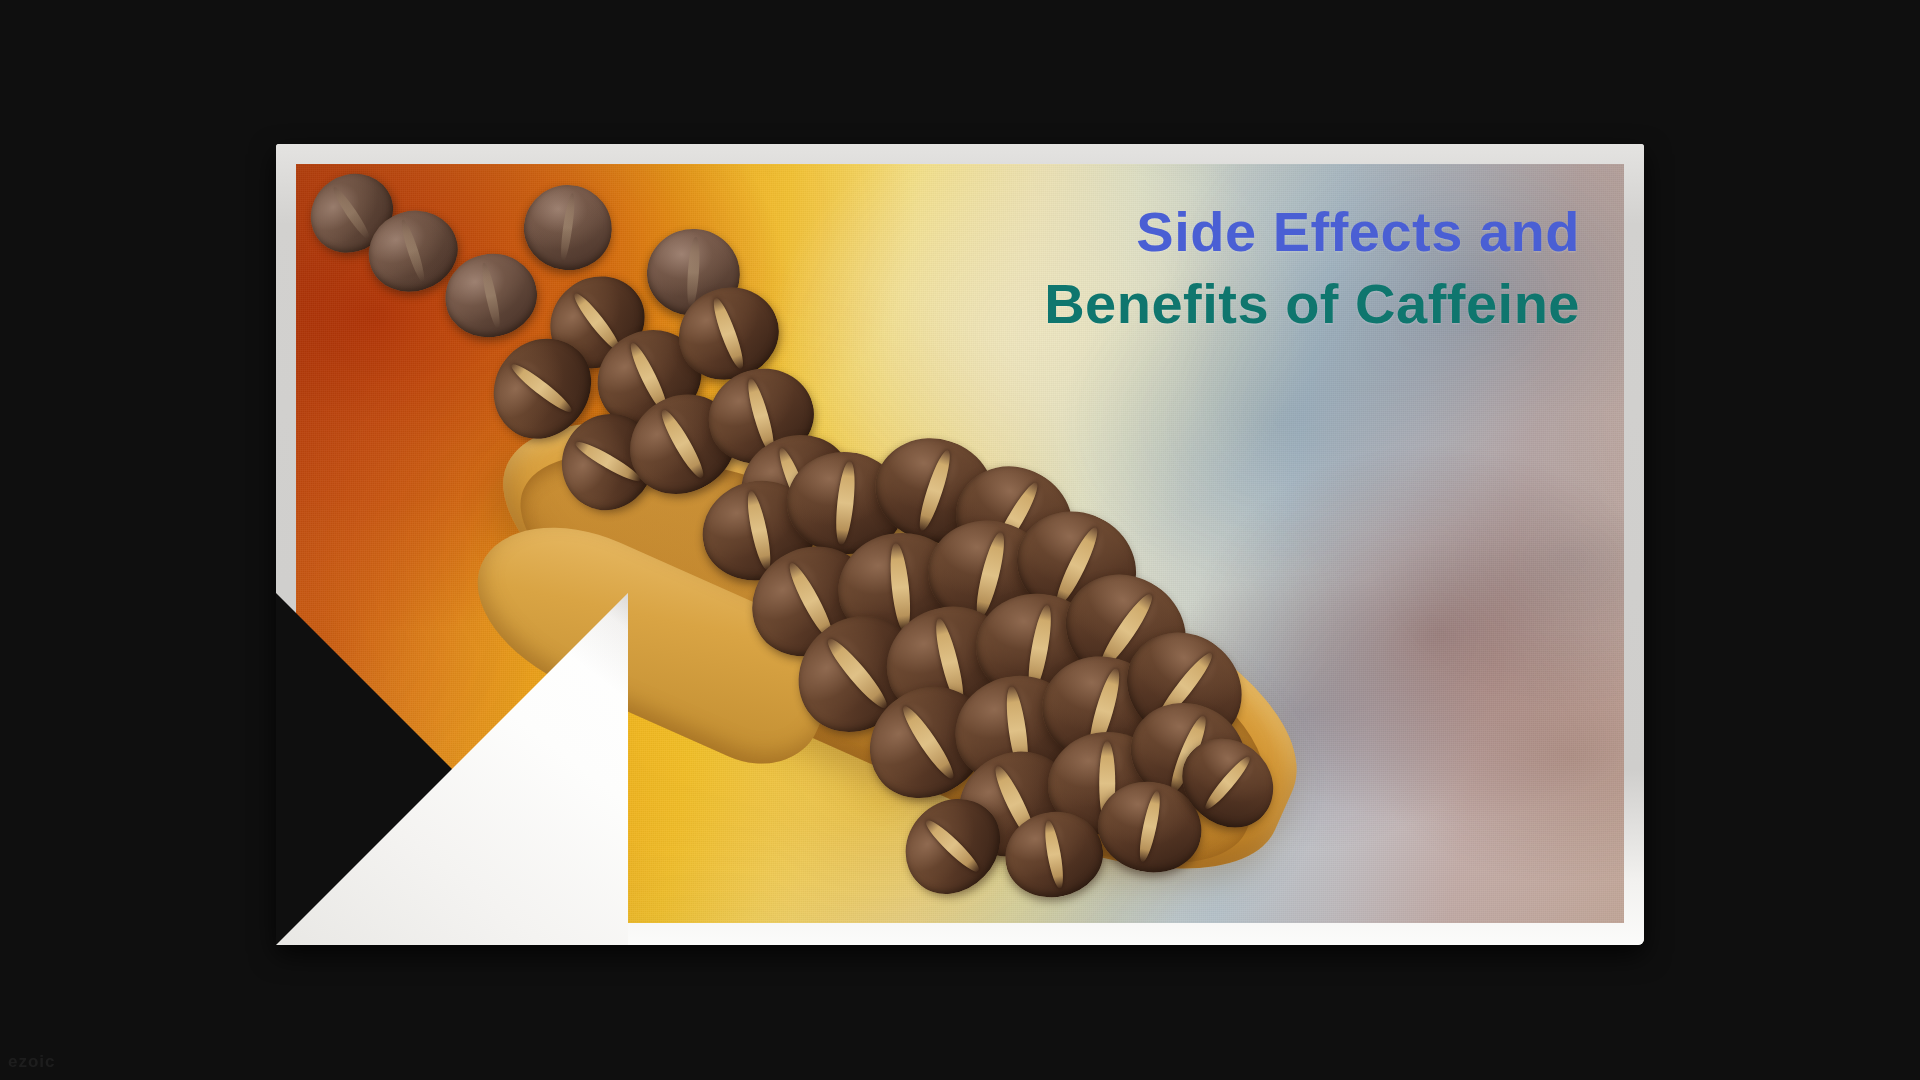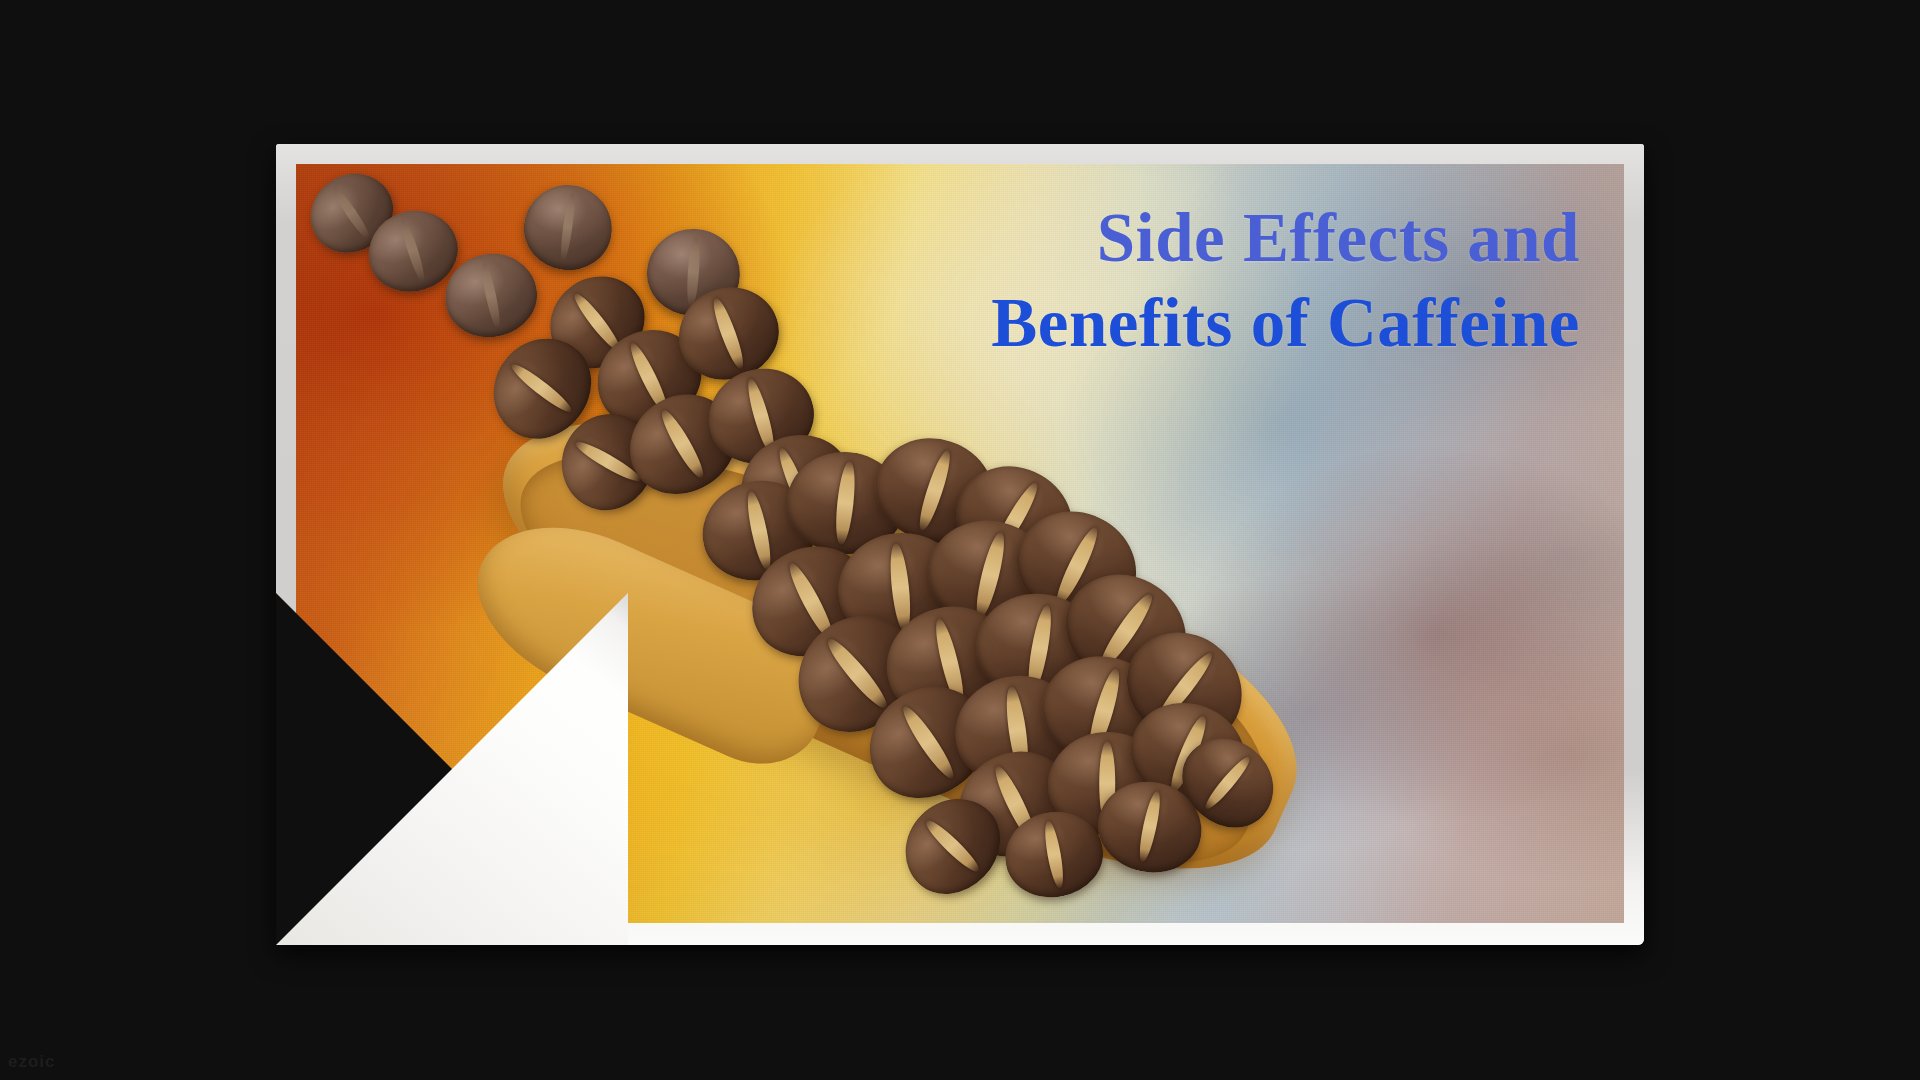--- a/index.html
+++ b/index.html
@@ -159,23 +159,23 @@
   
   #title-block{
     position:absolute;
     right:44px; top:40px;
     width:770px;
     text-align:right;
     line-height:1.00;
   }
   .title-line{
     display:block;
-    font-family:Liberation Serif, serif;
+    font-family:Liberation Sans, sans-serif;
     font-weight:700;
-    font-size:69px;
+    font-size:56px;
     letter-spacing:.5px;
     color:#4a5fd4;
     text-shadow:0 1px 2px rgba(255,255,255,.22);
     white-space:nowrap;
   }
   #title-line-2{margin-top:16px;}
 
   
   #page-curl{
     position:absolute;
@@ -274,21 +274,21 @@
         <div class="bean" style="left: 45.6%; top: 84%; width: 7.6%; height: 11.6%; transform: rotate(-46deg);"></div>
         <div class="bean" style="left: 53.4%; top: 85.4%; width: 7.4%; height: 11.2%; transform: rotate(-10deg);"></div>
         <div class="bean" style="left: 60.4%; top: 81.4%; width: 7.8%; height: 11.8%; transform: rotate(12deg);"></div>
         <div class="bean" style="left: 66.6%; top: 76%; width: 7.2%; height: 11%; transform: rotate(40deg);"></div>
       </div>
 
     <div class="wash" id="wash-vignette"></div>
 
     <div id="title-block">
       <span class="title-line" id="title-line-1" style="color: rgb(74, 95, 212);">Side Effects and</span>
-      <span class="title-line" id="title-line-2" style="color: #1d4ed8;">Benefits of Caffeine</span>
+      <span class="title-line" id="title-line-2" style="color: #0f766e;">Benefits of Caffeine</span>
     </div>
 
   </div>
 
   <div id="page-curl">
     <div id="curl-knockout"></div>
     <div id="curl-paper"></div>
     <div id="curl-fold"></div>
   </div>
 

